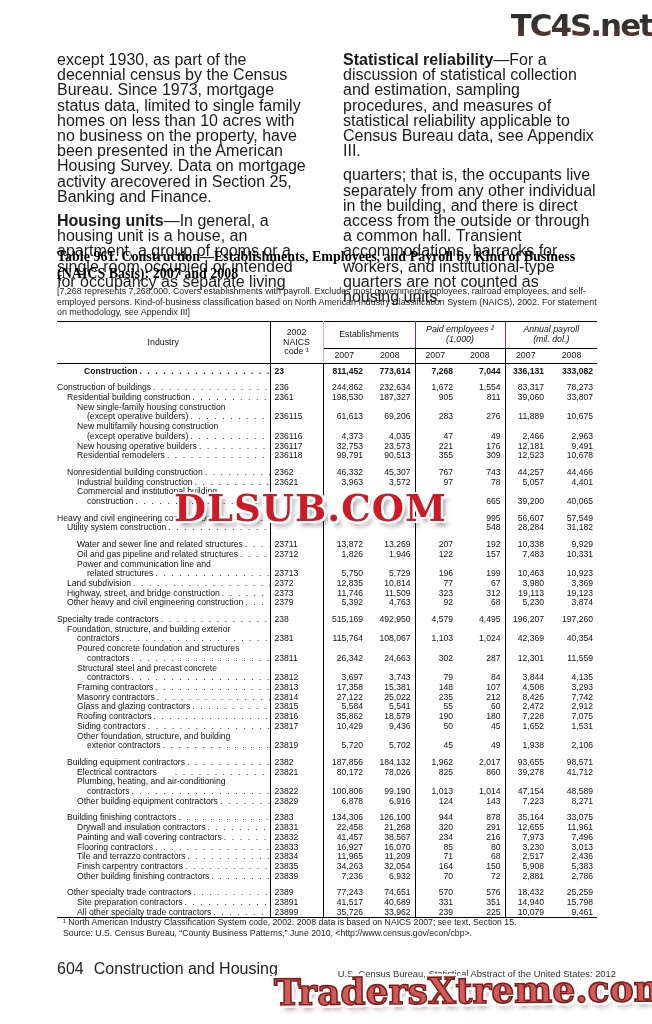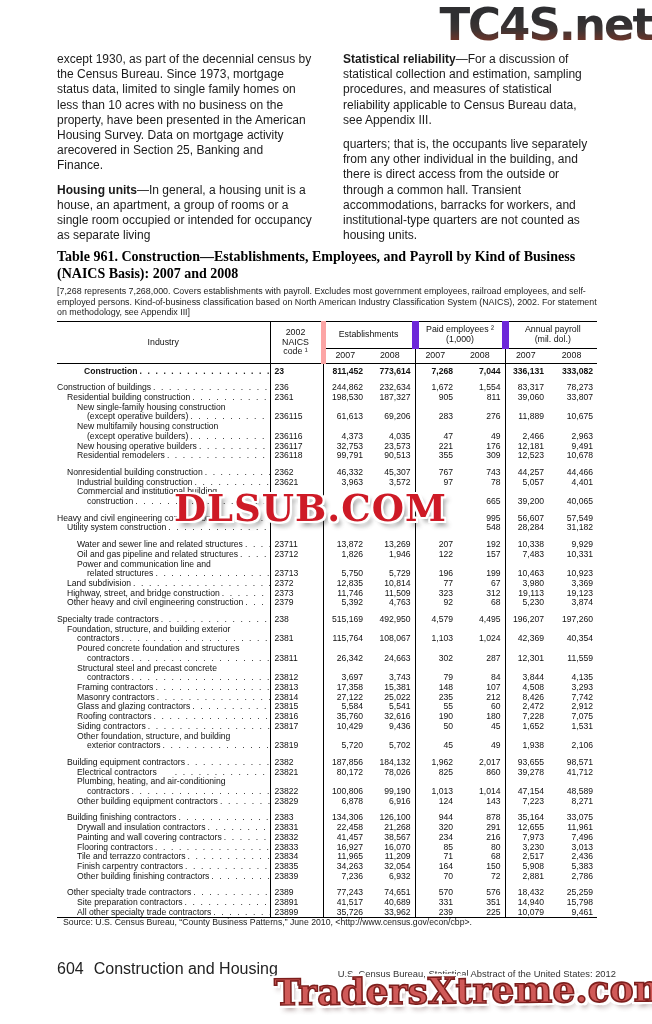--- a/index.html
+++ b/index.html
@@ -6,21 +6,21 @@
   body {
     width:652px; height:1024px; background:#ffffff; position:relative;
     font-family:"Liberation Sans", sans-serif; color:#1c1c1c; overflow:hidden;
   }
   .page { position:absolute; inset:0; }
 
   
   .wm-top {
     position:absolute; top:2px; right:0px;
     font-family:"DejaVu Sans", sans-serif; font-weight:bold;
-    font-size:45px; letter-spacing:-2px; line-height:46px;
+    font-size:31px; letter-spacing:-2px; line-height:46px;
     background:linear-gradient(#2f2f31 35%, #3d3433 60%, #6e352a 85%, #8c5242 100%);
     -webkit-background-clip:text; background-clip:text; color:transparent;
     filter:blur(0.4px); white-space:nowrap;
   }
   .wm-mid {
     position:absolute; left:174px; top:486px; z-index:5;
     font-family:"DejaVu Serif", serif; font-weight:bold;
     font-size:37px; line-height:44px; letter-spacing:1px; white-space:nowrap;
     color:#ce1a26;
     text-shadow:
@@ -35,43 +35,43 @@
     color:#d05a58; -webkit-text-stroke:1.6px #7d1f1d;
     transform:rotate(-0.6deg);
     text-shadow:
       -3px -3px 0 #fff, 3px -3px 0 #fff, -3px 3px 0 #fff, 3px 3px 0 #fff,
       -3px 0 0 #fff, 3px 0 0 #fff, 0 -3px 0 #fff, 0 3px 0 #fff,
       3px 5px 5px rgba(80,40,40,.45);
   }
 
   
   .intro { position:absolute; left:57px; top:52px; width:541px; display:flex; gap:31px;
-           font-size:12px; line-height:15.2px; color:#1a1a1a;justify-content:flex-end; }
+           font-size:16px; line-height:15.2px; color:#1a1a1a;justify-content:flex-end; }
   .intro .col { width:255px; }
   .intro p { margin:0 0 9px 0; }
   .lead { font-weight:bold; }
 
   
   .tbl-title { position:absolute; left:57px; top:249px; width:556px;
     font-family:"Liberation Serif", serif; font-weight:bold; font-size:14px;
     line-height:16.6px; color:#000; }
   .tbl-note { position:absolute; left:57px; top:286px; width:543px;
     font-size:8.9px; line-height:10.7px; color:#222; }
 
   
   table.t { position:absolute; left:57px; top:321px; width:540px;
     border-collapse:collapse; table-layout:fixed; color:#111;
     border-top:1px solid #000; border-bottom:1.5px solid #000; }
   .t th, .t td { padding:0; font-weight:normal; }
   .t thead th { font-size:8.8px; line-height:9.6px; text-align:center;
     vertical-align:middle; white-space:pre-line; }
   .h-ind, .h-code { border-bottom:1.5px solid #000; }
-  .h-code { border-left:1px solid #000; border-right:5px solid #fca5a5;margin-top:48px; }
+  .h-code { border-left:1px solid #000; border-right:1px solid #fca5a5;margin-top:48px; }
   .h-grp { border-bottom:1px solid #000; padding:3px 0 3px 0; height:26px; }
-  .g-paid, .g-pay { border-left:7px solid #6d28d9; }
+  .g-paid, .g-pay { border-left:1px solid #6d28d9;font-style:italic; }
   .yr-row th { border-bottom:1.5px solid #000; text-align:right;
     padding:2px 5px 2px 0; font-size:8.8px; }
   .yr-row .y2, .yr-row .y4 { border-left:1px solid #000; }
 
   .t tbody td { font-size:8.6px; line-height:9.7px; vertical-align:bottom; }
   .t tbody tr.gap td { padding-top:7px; }
   .t tbody tr.bold td { font-weight:bold; }
   .t tbody tr.bold td.ind .lbl { padding-top:3px; }
   td.ind .lbl { display:flex; white-space:nowrap; overflow:hidden; }
   .dots { flex:1 1 auto; overflow:hidden; white-space:nowrap;
@@ -541,22 +541,22 @@
           <td class="num n5">2,912</td>
         </tr>
         <tr>
           <td class="ind">
             <div class="lbl" style="padding-left: 20px;">
               <span>Roofing contractors</span>
               <span class="dots">. . . . . . . . . . . . . . . . . . . . . . . . . . . . . . . . . . . . . . . . . . . . . . . . . . . . . . . . . . . . . . . . . . . . . . </span>
             </div>
           </td>
           <td class="code">23816</td>
-          <td class="num n0">35,760</td>
-          <td class="num n1">32,616</td>
+          <td class="num n0">35,862</td>
+          <td class="num n1">18,579</td>
           <td class="num n2">190</td>
           <td class="num n3">180</td>
           <td class="num n4">7,228</td>
           <td class="num n5">7,075</td>
         </tr>
         <tr>
           <td class="ind">
             <div class="lbl" style="padding-left: 20px;">
               <span>Siding contractors</span>
               <span class="dots">. . . . . . . . . . . . . . . . . . . . . . . . . . . . . . . . . . . . . . . . . . . . . . . . . . . . . . . . . . . . . . . . . . . . . . </span>
@@ -800,20 +800,21 @@
           <td class="num n3">225</td>
           <td class="num n4">10,079</td>
           <td class="num n5">9,461</td>
         </tr>
       </tbody>
   </table>
 
   <div class="wm-mid">DLSUB.COM</div>
 
   <div class="footnotes">
+    <div class="fn-indent">¹ North American Industry Classification System code, 2002. 2008 data is based on NAICS 2007; see text, Section 15.</div>
     <div class="fn-indent">Source: U.S. Census Bureau, “County Business Patterns,” June 2010, &lt;http://www.census.gov/econ/cbp&gt;.</div>
   </div>
 
   <div class="pg-footer">
     <span class="num">604</span><span>Construction and Housing</span>
   </div>
   <div class="src-abstract">U.S. Census Bureau, Statistical Abstract of the United States: 2012</div>
 
   <div class="wm-bottom">TradersXtreme.com</div>
 

